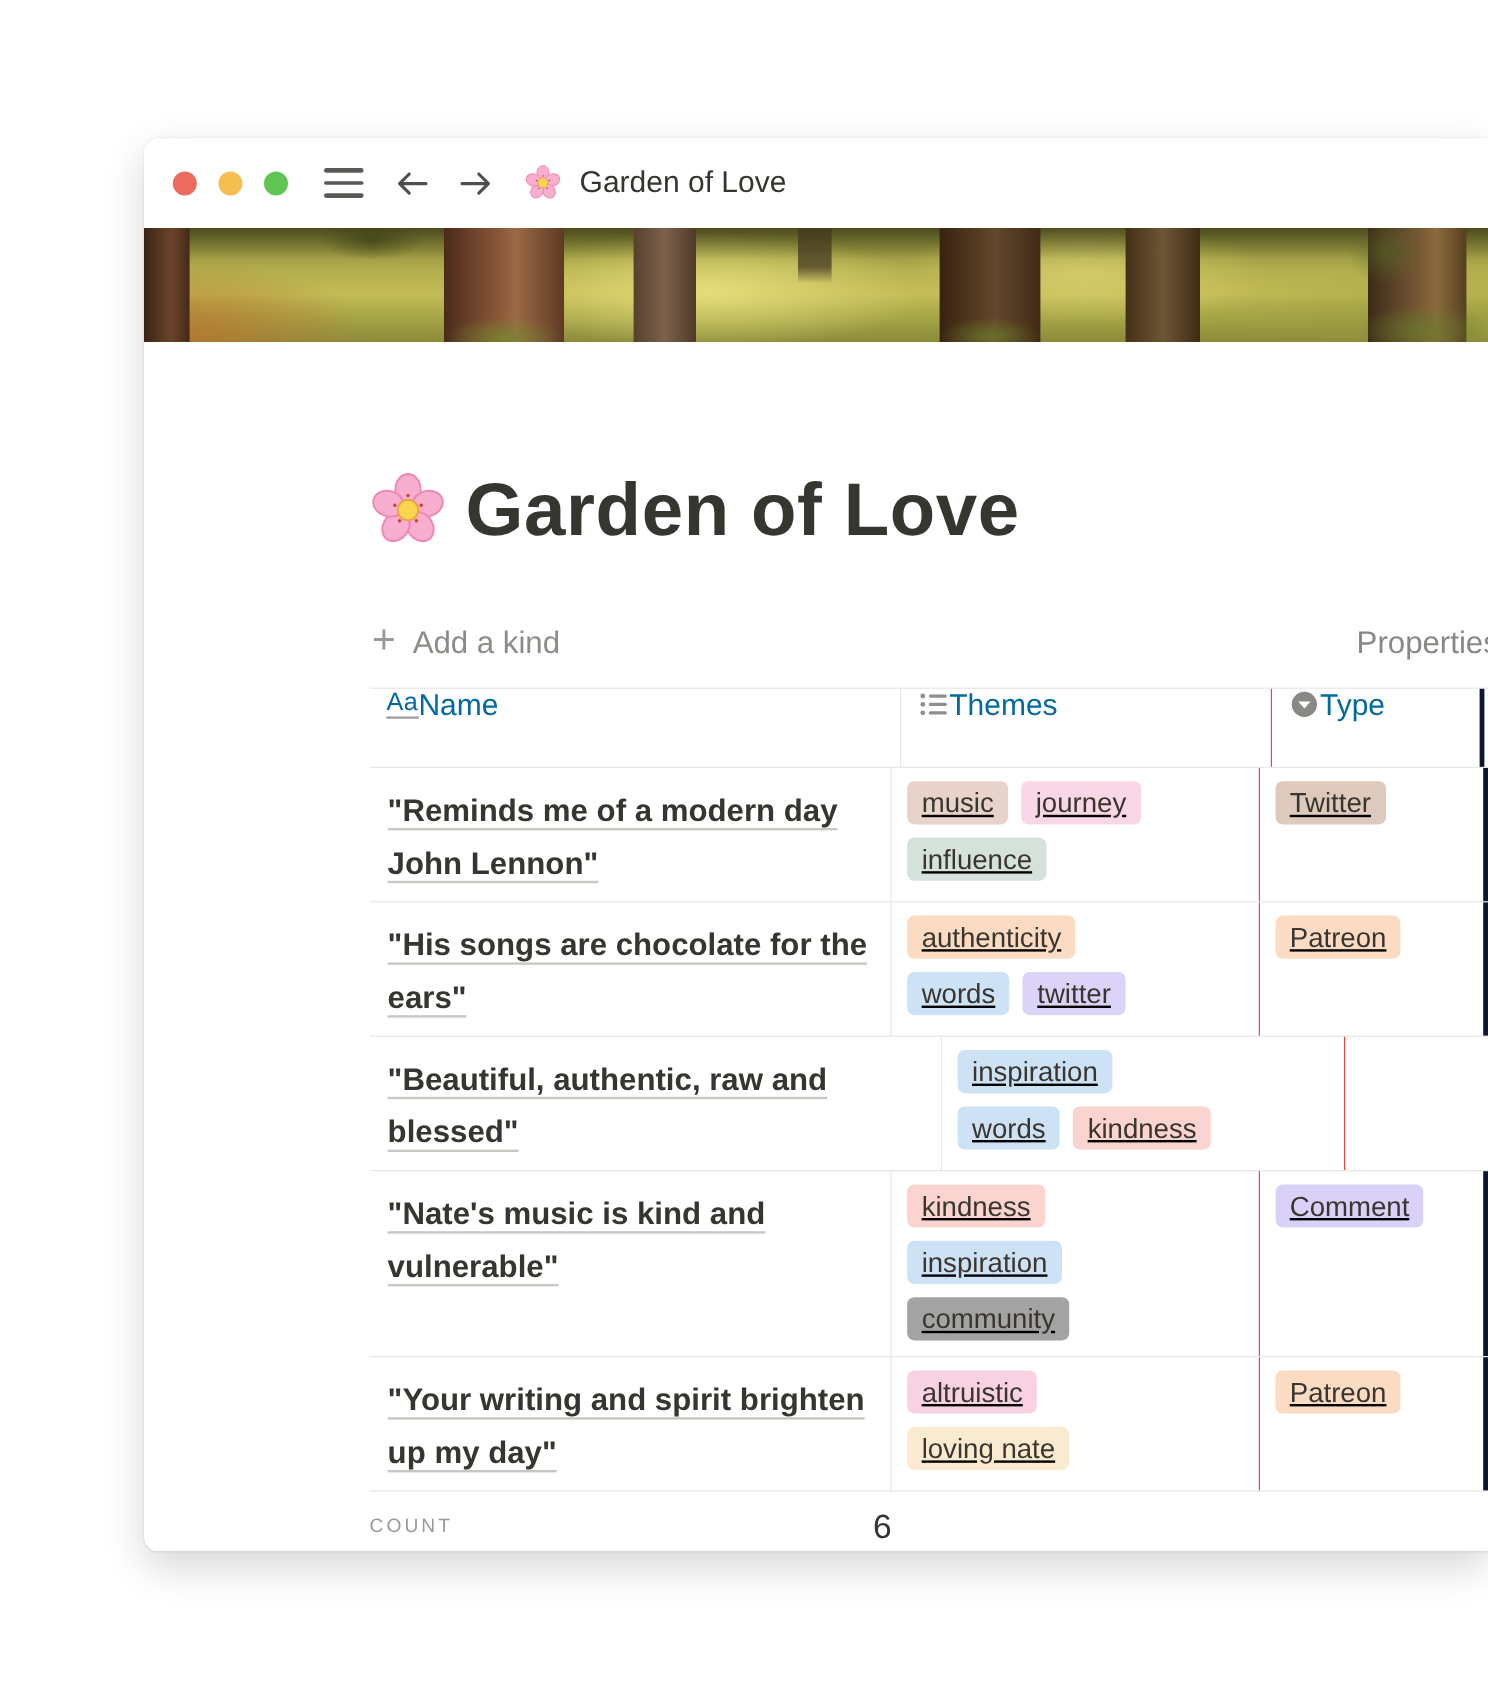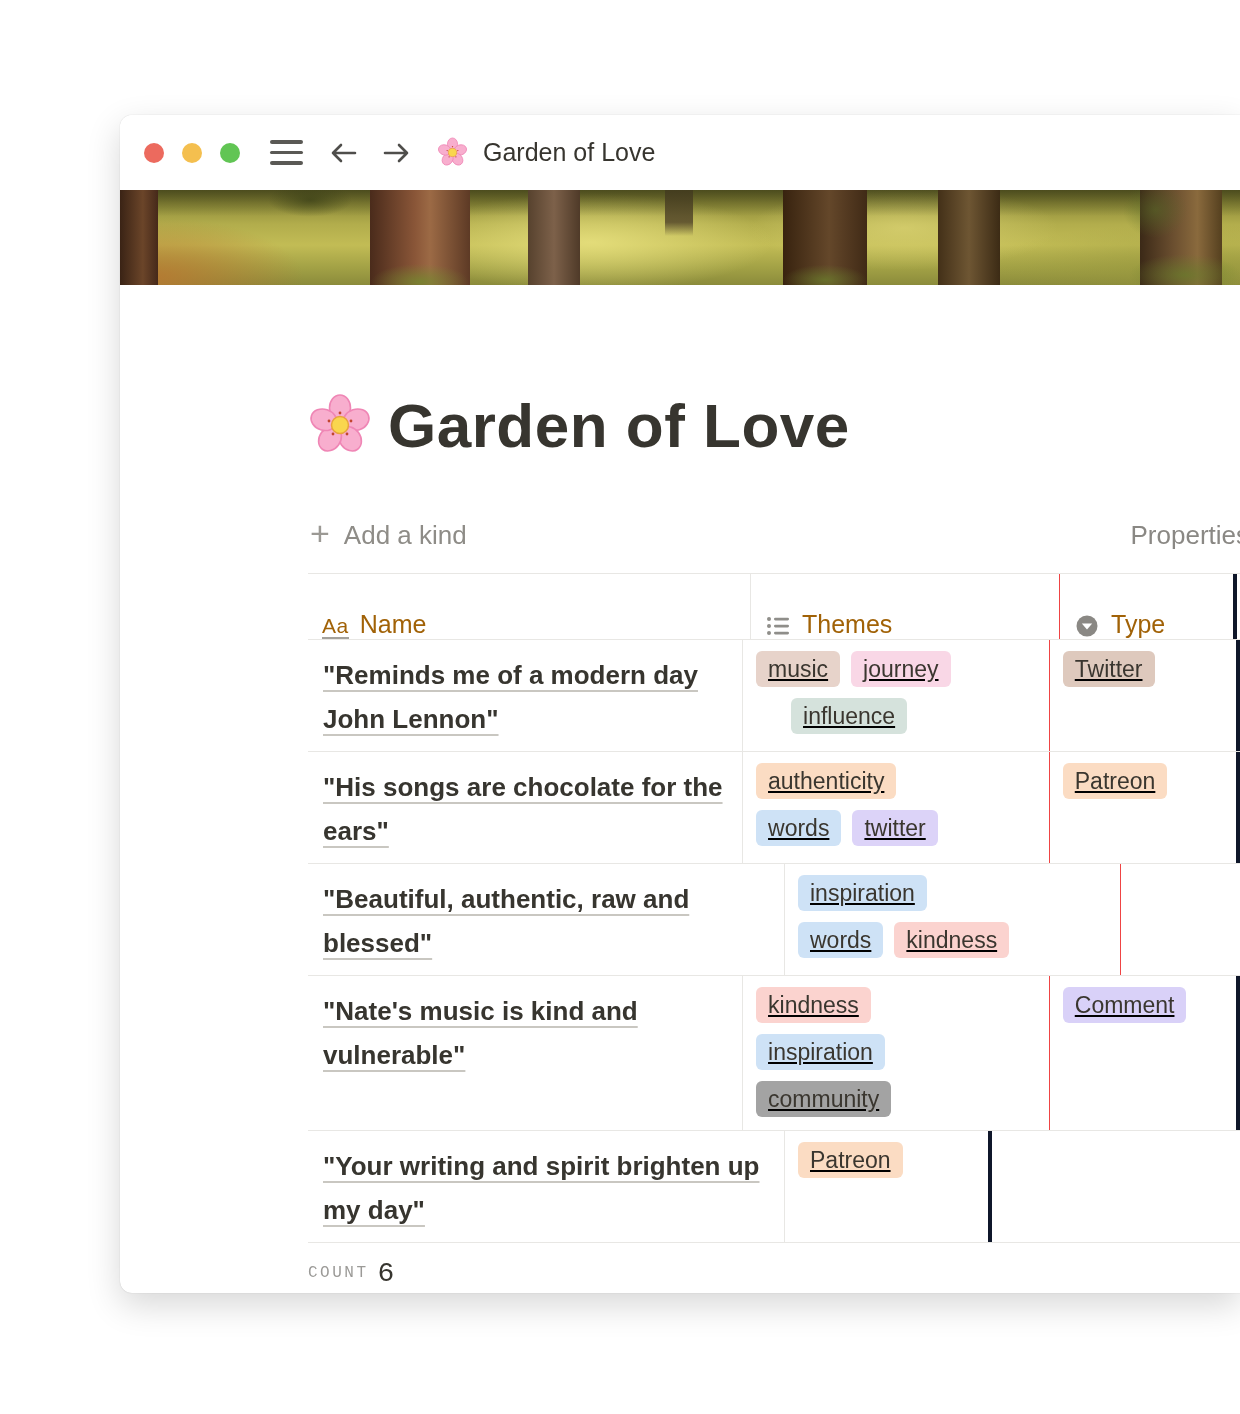--- a/index.html
+++ b/index.html
@@ -46,37 +46,37 @@
   .pt-flower{width:64px;height:64px;margin-right:16px;flex:none;}
   .pt-text{font-size:62px;font-weight:700;color:#37352f;letter-spacing:.5px;white-space:nowrap;}
   .viewbar{margin-top:52px;height:44px;display:flex;align-items:center;}
   .addview{display:flex;align-items:center;color:#8e8c87;cursor:pointer;}
   .addview .plus{font-size:34px;font-weight:300;line-height:28px;margin:-4px 14px 0 2px;color:#9b9994;}
   .addview .lbl{font-size:26px;}
   .props{margin-left:auto;margin-right:-9px;font-size:26px;color:#8a8884;white-space:nowrap;cursor:pointer;}
   
   .table{margin-top:16px;}
   .thead{display:flex;min-height:67px;border-top:1px solid #e8e7e4;border-bottom:1px solid #e8e7e4;box-sizing:border-box;}
-  .hcell{display:flex;align-items:flex-end;gap:11px;padding:0 14px;color:#a16207;font-size:25px;box-sizing:border-box;}
+  .hcell{display:flex;align-items:flex-start;padding:0 14px;color:#0369a1;font-size:25px;box-sizing:border-box;}
   .col-a{width:443px;border-right:1px solid #e8e7e4;}
   .col-b{width:309px;border-right:1px solid #ef4444;}
   .col-c{width:177px;border-right:4px solid #0f172a;}
   .col-stub{flex:1;}
   .aa-ic{font-size:21px;letter-spacing:.5px;border-bottom:2px solid #a3a19c;line-height:23px;padding-bottom:0px;}
   .trow{display:flex;border-bottom:1px solid #e8e7e4;box-sizing:border-box;}
   .r1{min-height:106px}.r2{min-height:110px}.r3{min-height:110px}.r4{min-height:155px}.r5{min-height:112px}
   .name-cell{padding:13px 18px 10px 15px;font-size:26px;font-weight:700;color:#37352f;line-height:44px;cursor:pointer;}
   .name-cell span{text-decoration:underline;text-decoration-color:#c9c7c1;text-decoration-thickness:1.5px;text-underline-offset:6px;}
   .tags-cell{padding:11px 13px;cursor:pointer;}
   .tag-line{display:flex;gap:11px;margin-bottom:11px;text-decoration:underline;}
   .tag-line:last-child{margin-bottom:0;}
   .tag{display:inline-flex;align-items:center;height:36px;padding:0 12px;border-radius:6px;
        font-size:23px;color:#3a362f;white-space:nowrap;}
   .tfoot{display:flex;min-height:60px;}
-  .count-zone{width:443px;display:flex;align-items:center;justify-content:flex-start;gap:9px;padding-right:8px;box-sizing:border-box;cursor:pointer;font-family:Liberation Mono, monospace;}
+  .count-zone{width:443px;display:flex;align-items:center;justify-content:space-between;gap:9px;padding-right:8px;box-sizing:border-box;cursor:pointer;}
   .count-label{font-size:16px;letter-spacing:2.5px;color:#9b9a97;}
   .count-value{font-size:28px;color:#37352f;}
   .ic-svg{display:block;}
 </style>
 </head>
 <body>
 
 <div class="window">
 
   <div class="titlebar">
@@ -198,21 +198,21 @@
       </div>
 
       <div class="trow r1">
         <div class="name-cell col-a"><span>"Reminds me of a modern day John Lennon"</span></div>
         <div class="tags-cell col-b">
           <div class="tag-line">
             <span class="tag" style="background: rgb(231, 211, 202);">music</span>
             <span class="tag" style="background: rgb(249, 215, 230);">journey</span>
           </div>
           <div class="tag-line">
-            <span class="tag" style="background: rgb(213, 226, 220); margin-left: 35px;">influence</span>
+            <span class="tag" style="background: rgb(213, 226, 220);">influence</span>
           </div>
         </div>
         <div class="tags-cell col-c">
           <div class="tag-line">
               <span class="tag" style="background: rgb(222, 201, 189);">Twitter</span>
             </div>
         </div>
         <div class="col-stub"></div>
       </div>
 
@@ -265,20 +265,28 @@
         <div class="tags-cell col-c">
           <div class="tag-line">
               <span class="tag" style="background: rgb(217, 209, 248);">Comment</span>
             </div>
         </div>
         <div class="col-stub"></div>
       </div>
 
       <div class="trow r5">
         <div class="name-cell col-a"><span>"Your writing and spirit brighten up my day"</span></div>
+        <div class="tags-cell col-b">
+          <div class="tag-line">
+            <span class="tag" style="background: rgb(248, 210, 227);">altruistic</span>
+          </div>
+          <div class="tag-line">
+            <span class="tag" style="background: rgb(250, 235, 208);">loving nate</span>
+          </div>
+        </div>
         <div class="tags-cell col-c">
           <div class="tag-line">
               <span class="tag" style="background: rgb(251, 220, 195);">Patreon</span>
             </div>
         </div>
         <div class="col-stub"></div>
       </div>
 
       <div class="tfoot">
         <div class="count-zone">

